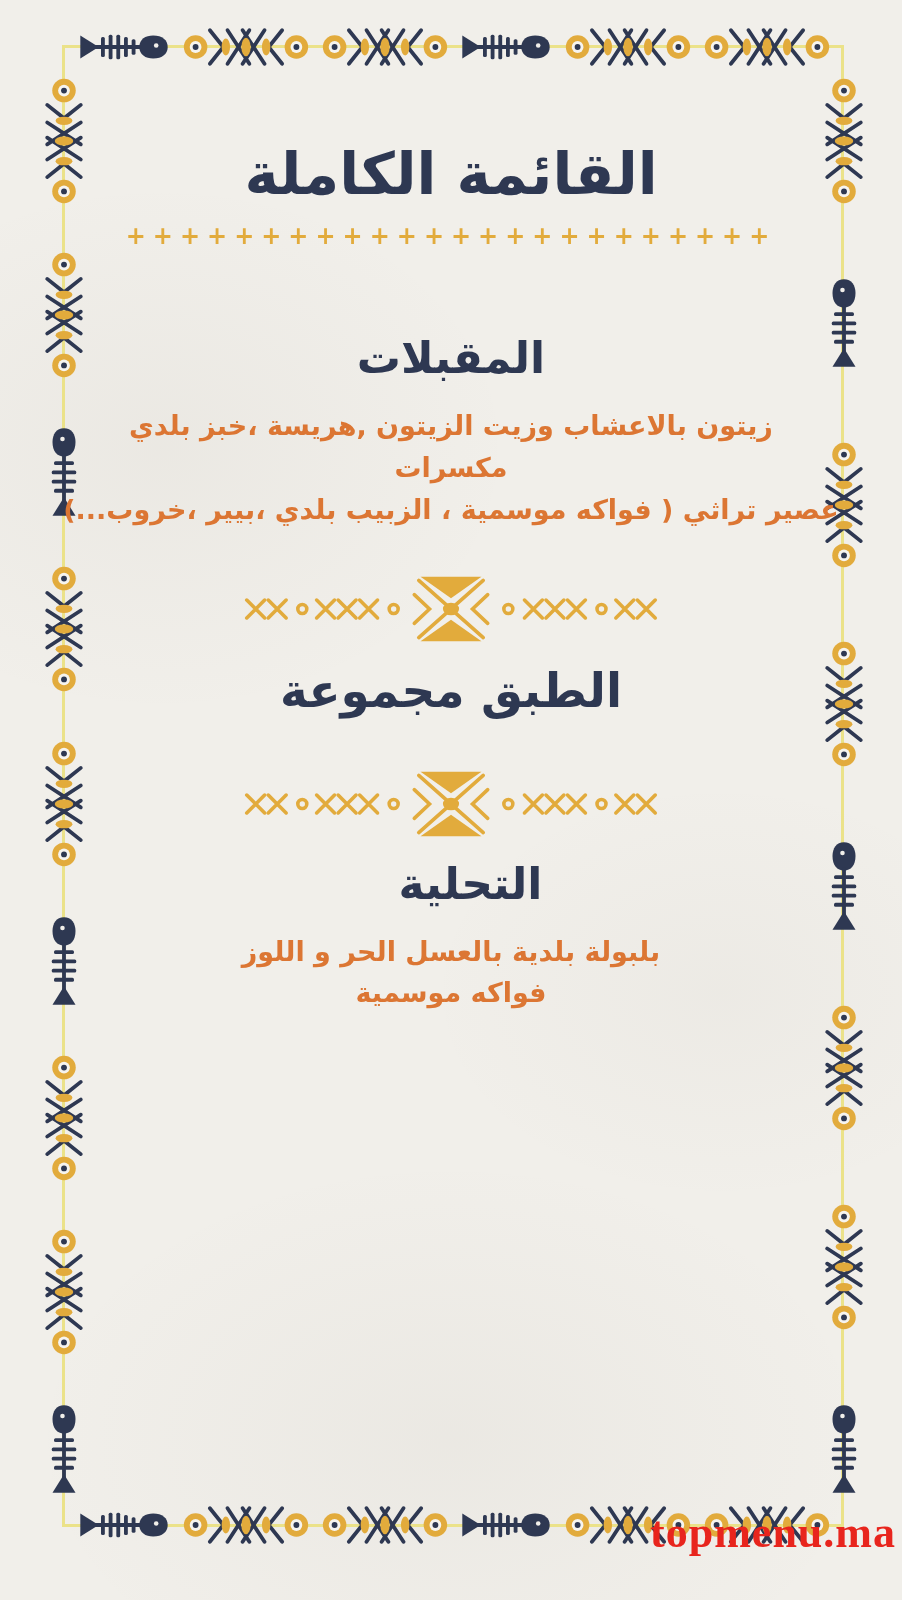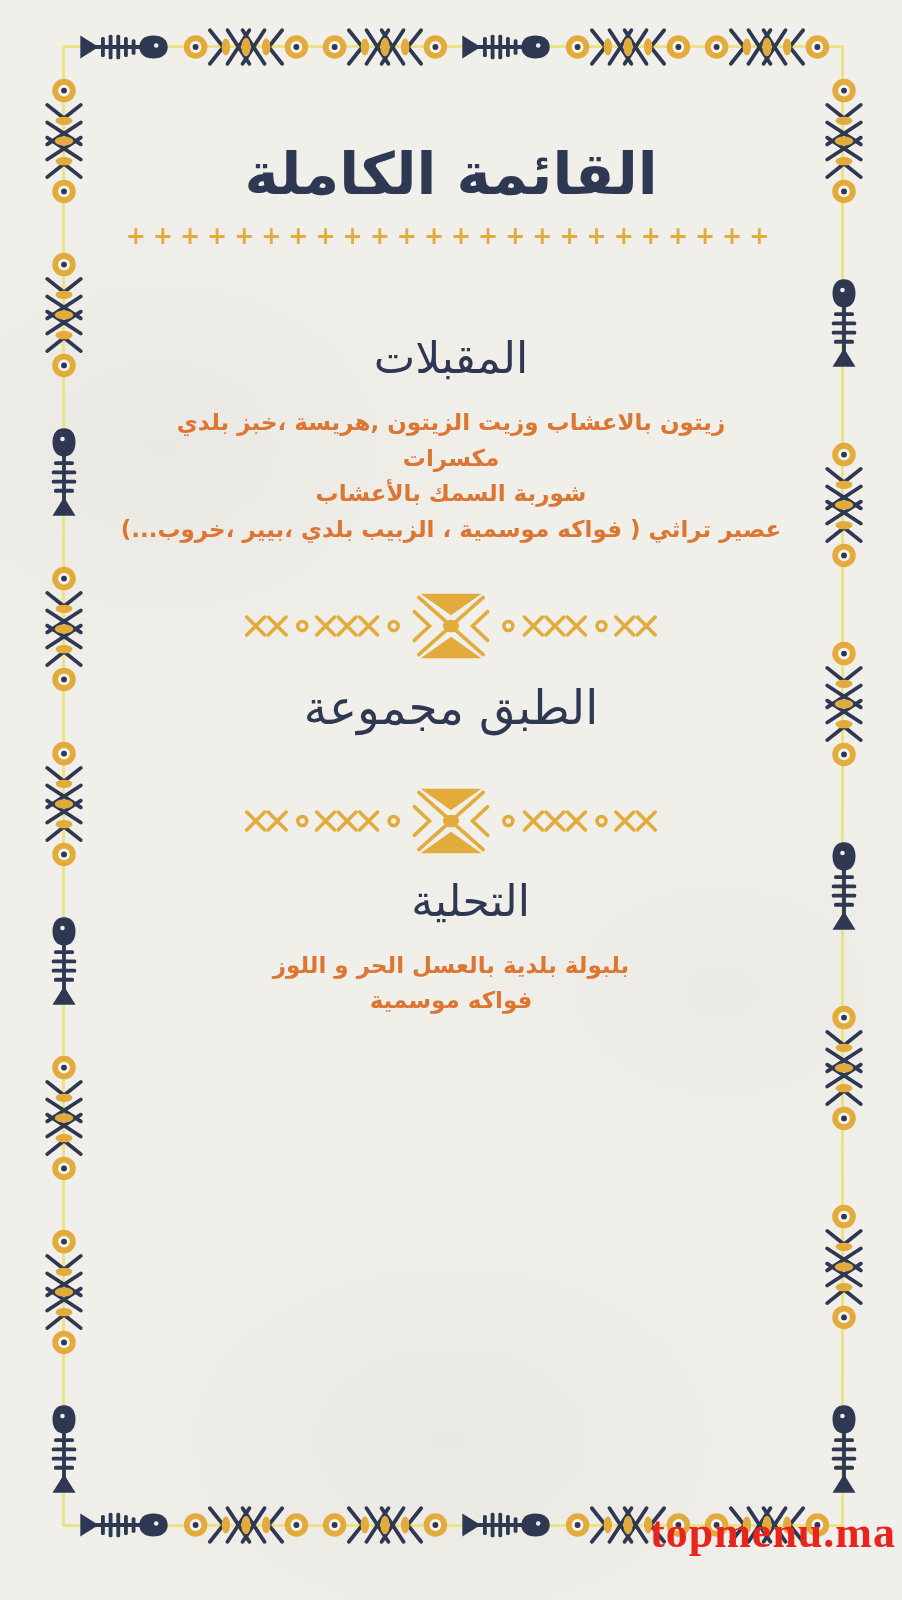--- a/index.html
+++ b/index.html
@@ -42,27 +42,27 @@
     text-align:center; z-index:2;
   }
   .title {
     margin-top:140px; font-size:58px; font-weight:bold; color:#2e3852;
     letter-spacing:1px;
   }
   .plus-row {
     margin-top:14px; color:#e2ab3c; font-size:24px; font-weight:bold;
     letter-spacing:7px; white-space:nowrap;
   }
-  .section-head { font-weight:normal; color:#2e3852; }
+  .section-head { font-weight:bold; color:#2e3852; }
   .head-1 { margin-top:82px; font-size:44px; }
   .head-2 { margin-top:16px; font-size:47px; }
   .head-3 { margin-top:16px; font-size:44px;margin-left:39px; }
   .items { margin-top:22px; }
   .item {
-    color:#dc7633; font-size:23px; font-weight:bold; line-height:1.55;
+    color:#dc7633; font-size:27px; font-weight:bold; line-height:1.55;
     white-space:nowrap;
   }
   .divider { margin-top:40px; width:430px; height:76px; }
   .divider-2 { margin-top:48px; }
   .pricing { margin-top:122px; }
   .price-line {
     color:#2e3852; font-size:27px; font-weight:bold; line-height:1.65;
     text-decoration:underline; text-underline-offset:5px; text-decoration-thickness:2px;
     white-space:nowrap;
   }
@@ -267,21 +267,20 @@
 
 <div class="content" dir="rtl">
 
   <div class="title">القائمة الكاملة</div>
   <div class="plus-row" dir="ltr">++++++++++++++++++++++++</div>
 
   <div class="section-head head-1">المقبلات</div>
   <div class="items">
     <div class="item">زيتون بالاعشاب وزيت الزيتون ,هريسة ،خبز بلدي</div>
     <div class="item">مكسرات</div>
-    <div class="item">شوربة السمك بالأعشاب</div>
     <div class="item">عصير تراثي ( فواكه موسمية ، الزبيب بلدي ،بيير ،خروب...)</div>
   </div>
 
   <svg class="divider">
       <use href="#sym-divider"></use>
     </svg>
 
   <div class="section-head head-2">الطبق مجموعة</div>
 
   <svg class="divider divider-2">

